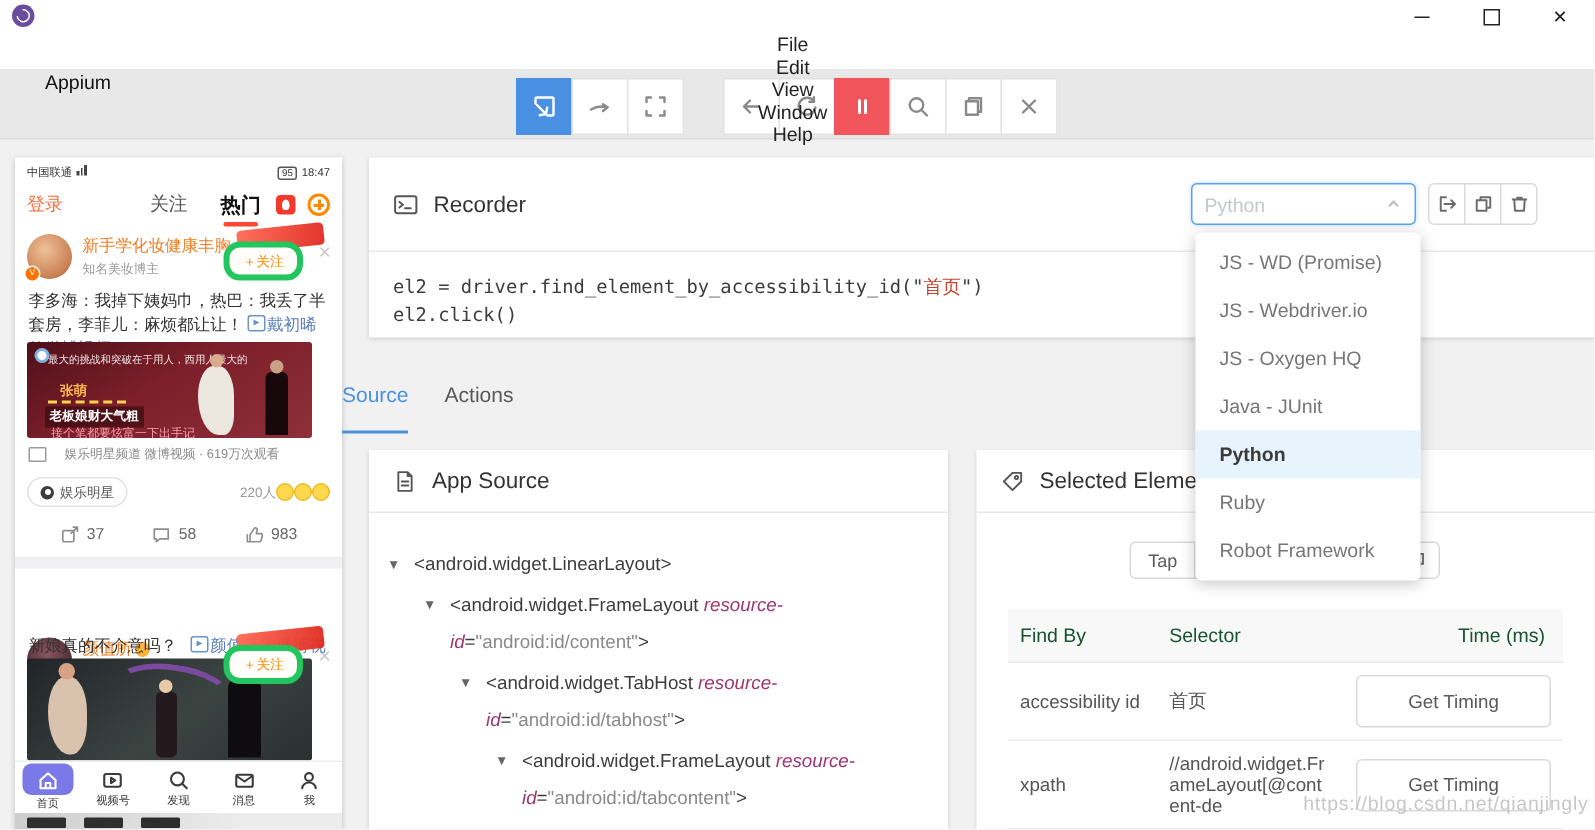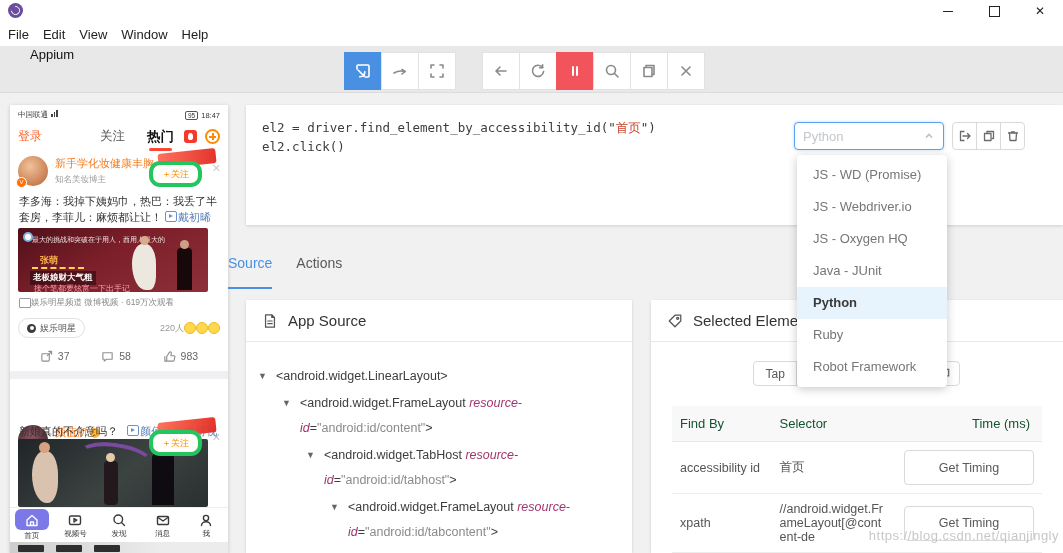--- a/index.html
+++ b/index.html
@@ -13,21 +13,21 @@
   .app-icon::after{content:"";position:absolute;left:3px;top:3px;width:7px;height:7px;
             border:1.5px solid #fff;border-radius:50%;border-left-color:transparent;transform:rotate(40deg);}
   .app-title{position:absolute;left:30px;top:3px;font-size:13px;color:#111;margin-top:44px;}
   .win-btns{position:absolute;right:0;top:0;height:22px;display:flex;}
   .win-btn{width:46px;height:22px;display:flex;align-items:center;justify-content:center;color:#222;}
   .glyph-min{width:10px;height:1px;background:#222;display:block;}
   .glyph-max{width:9px;height:9px;border:1px solid #222;display:block;}
   .glyph-close{font-size:12px;line-height:1;}
   
   .menubar{position:absolute;left:0;top:22px;width:100%;height:24px;background:#fff;display:flex;
-           align-items:center;padding-left:8px;box-sizing:border-box;z-index:10;}
+           align-items:center;padding-left:8px;box-sizing:border-box;z-index:10;flex-direction:column;}
   .menu-item{font-size:13px;color:#222;padding:0 11px 0 0;margin-right:3px;}
   
   .toolbar{position:absolute;left:0;top:46px;width:100%;height:47px;background:#e8e8e9;
            border-bottom:1px solid #dcdcdc;box-sizing:border-box;z-index:9;}
   .btn-group{position:absolute;top:6px;display:flex;}
   .tb-btn{width:38px;height:38px;background:#fff;border:1px solid #e2e2e2;margin-left:-1px;
           display:flex;align-items:center;justify-content:center;box-sizing:border-box;}
   .tb-btn svg{stroke:#8a8a8a;fill:none;stroke-width:1.6;stroke-linecap:round;stroke-linejoin:round;}
   .tb-btn.active-blue{background:#4a90e2;border-color:#4a90e2;}
   .tb-btn.active-blue svg{stroke:#fff;}
@@ -140,21 +140,21 @@
   #video1 .vt-l1{position:absolute;left:12px;top:43px;font-size:8.5px;font-weight:700;color:#fff;
                  background:rgba(40,6,10,.55);padding:1px 3px;}
   #video1 .vt-l2{position:absolute;left:16px;top:55px;font-size:8px;color:#ff9cad;}
   .bride{position:absolute;right:52px;top:16px;width:24px;height:46px;background:#ece7df;
          border-radius:45% 45% 30% 60%;}
   .bride::before{content:"";position:absolute;left:8px;top:-8px;width:9px;height:9px;border-radius:50%;background:#d8aa8e;}
   .groom{position:absolute;right:16px;top:20px;width:15px;height:42px;background:#17080b;border-radius:4px 4px 0 0;}
   .groom::before{content:"";position:absolute;left:3px;top:-8px;width:9px;height:9px;border-radius:50%;background:#caa086;}
   .logo-dot{position:absolute;left:5px;top:4px;width:10px;height:10px;border-radius:50%;
             border:2px solid #7fb3e8;box-sizing:border-box;background:#fff;}
-  .caption{top:192px;padding:0 9px;font-size:8.5px;color:#8a8a8a;display:flex;align-items:center;gap:0;}
+  .caption{top:192px;padding:0 9px;font-size:8.5px;color:#8a8a8a;display:flex;align-items:center;gap:12px;}
   .cap-ic{width:10px;height:8px;border:1px solid #9a9a9a;border-radius:1px;flex:none;}
   .badges{top:212px;height:22px;padding:0 8px;display:flex;align-items:center;}
   .chan-pill{border:1px solid #e0e0e0;border-radius:10px;height:18px;display:flex;align-items:center;
              gap:4px;padding:0 8px;font-size:9px;color:#555;}
   .chan-dot{width:9px;height:9px;border-radius:50%;background:#3b3b3b;position:relative;}
   .chan-dot::after{content:"";position:absolute;left:2.5px;top:2.5px;width:4px;height:4px;border-radius:50%;background:#fff;}
   .badge-right{margin-left:auto;display:flex;align-items:center;gap:3px;font-size:9px;color:#999;}
   .face{width:10px;height:10px;border-radius:50%;background:#ffd84d;border:1px solid #eebb22;margin-left:-3px;}
   .stats{top:240px;height:22px;display:flex;justify-content:space-around;align-items:center;padding:0 14px;}
   .stat{display:flex;align-items:center;gap:5px;font-size:10.5px;color:#666;}
@@ -415,20 +415,27 @@
         </div>
       </div>
     <div class="ph-abs bottom-strip">
       <span class="bar-dark" style="left:8px"></span>
       <span class="bar-dark" style="left:46px"></span>
       <span class="bar-dark" style="left:84px"></span>
     </div>
   </div>
 
   <div class="panel" id="recorder-panel">
+    <div class="panel-header">
+      <svg width="17" height="17" viewBox="0 0 18 18">
+        <rect x="1.5" y="3" width="15" height="12" rx="1.5"></rect>
+          <path d="M4.5,7 L7,9 l-2.5,2 M8.5,11.5 h4"></path>
+      </svg>
+      <span class="panel-title">Recorder</span>
+    </div>
     <div class="code-area"><span>el2 = driver.find_element_by_accessibility_id("</span><span class="code-hl">首页</span><span>")</span>
 <span>el2.click()</span></div>
   </div>
 
   <div class="lang-select">
     <span class="val">Python</span>
     <svg width="12" height="12" viewBox="0 0 12 12">
         <path d="M3,7.5 L6,4.5 L9,7.5"></path>
       </svg>
   </div>

